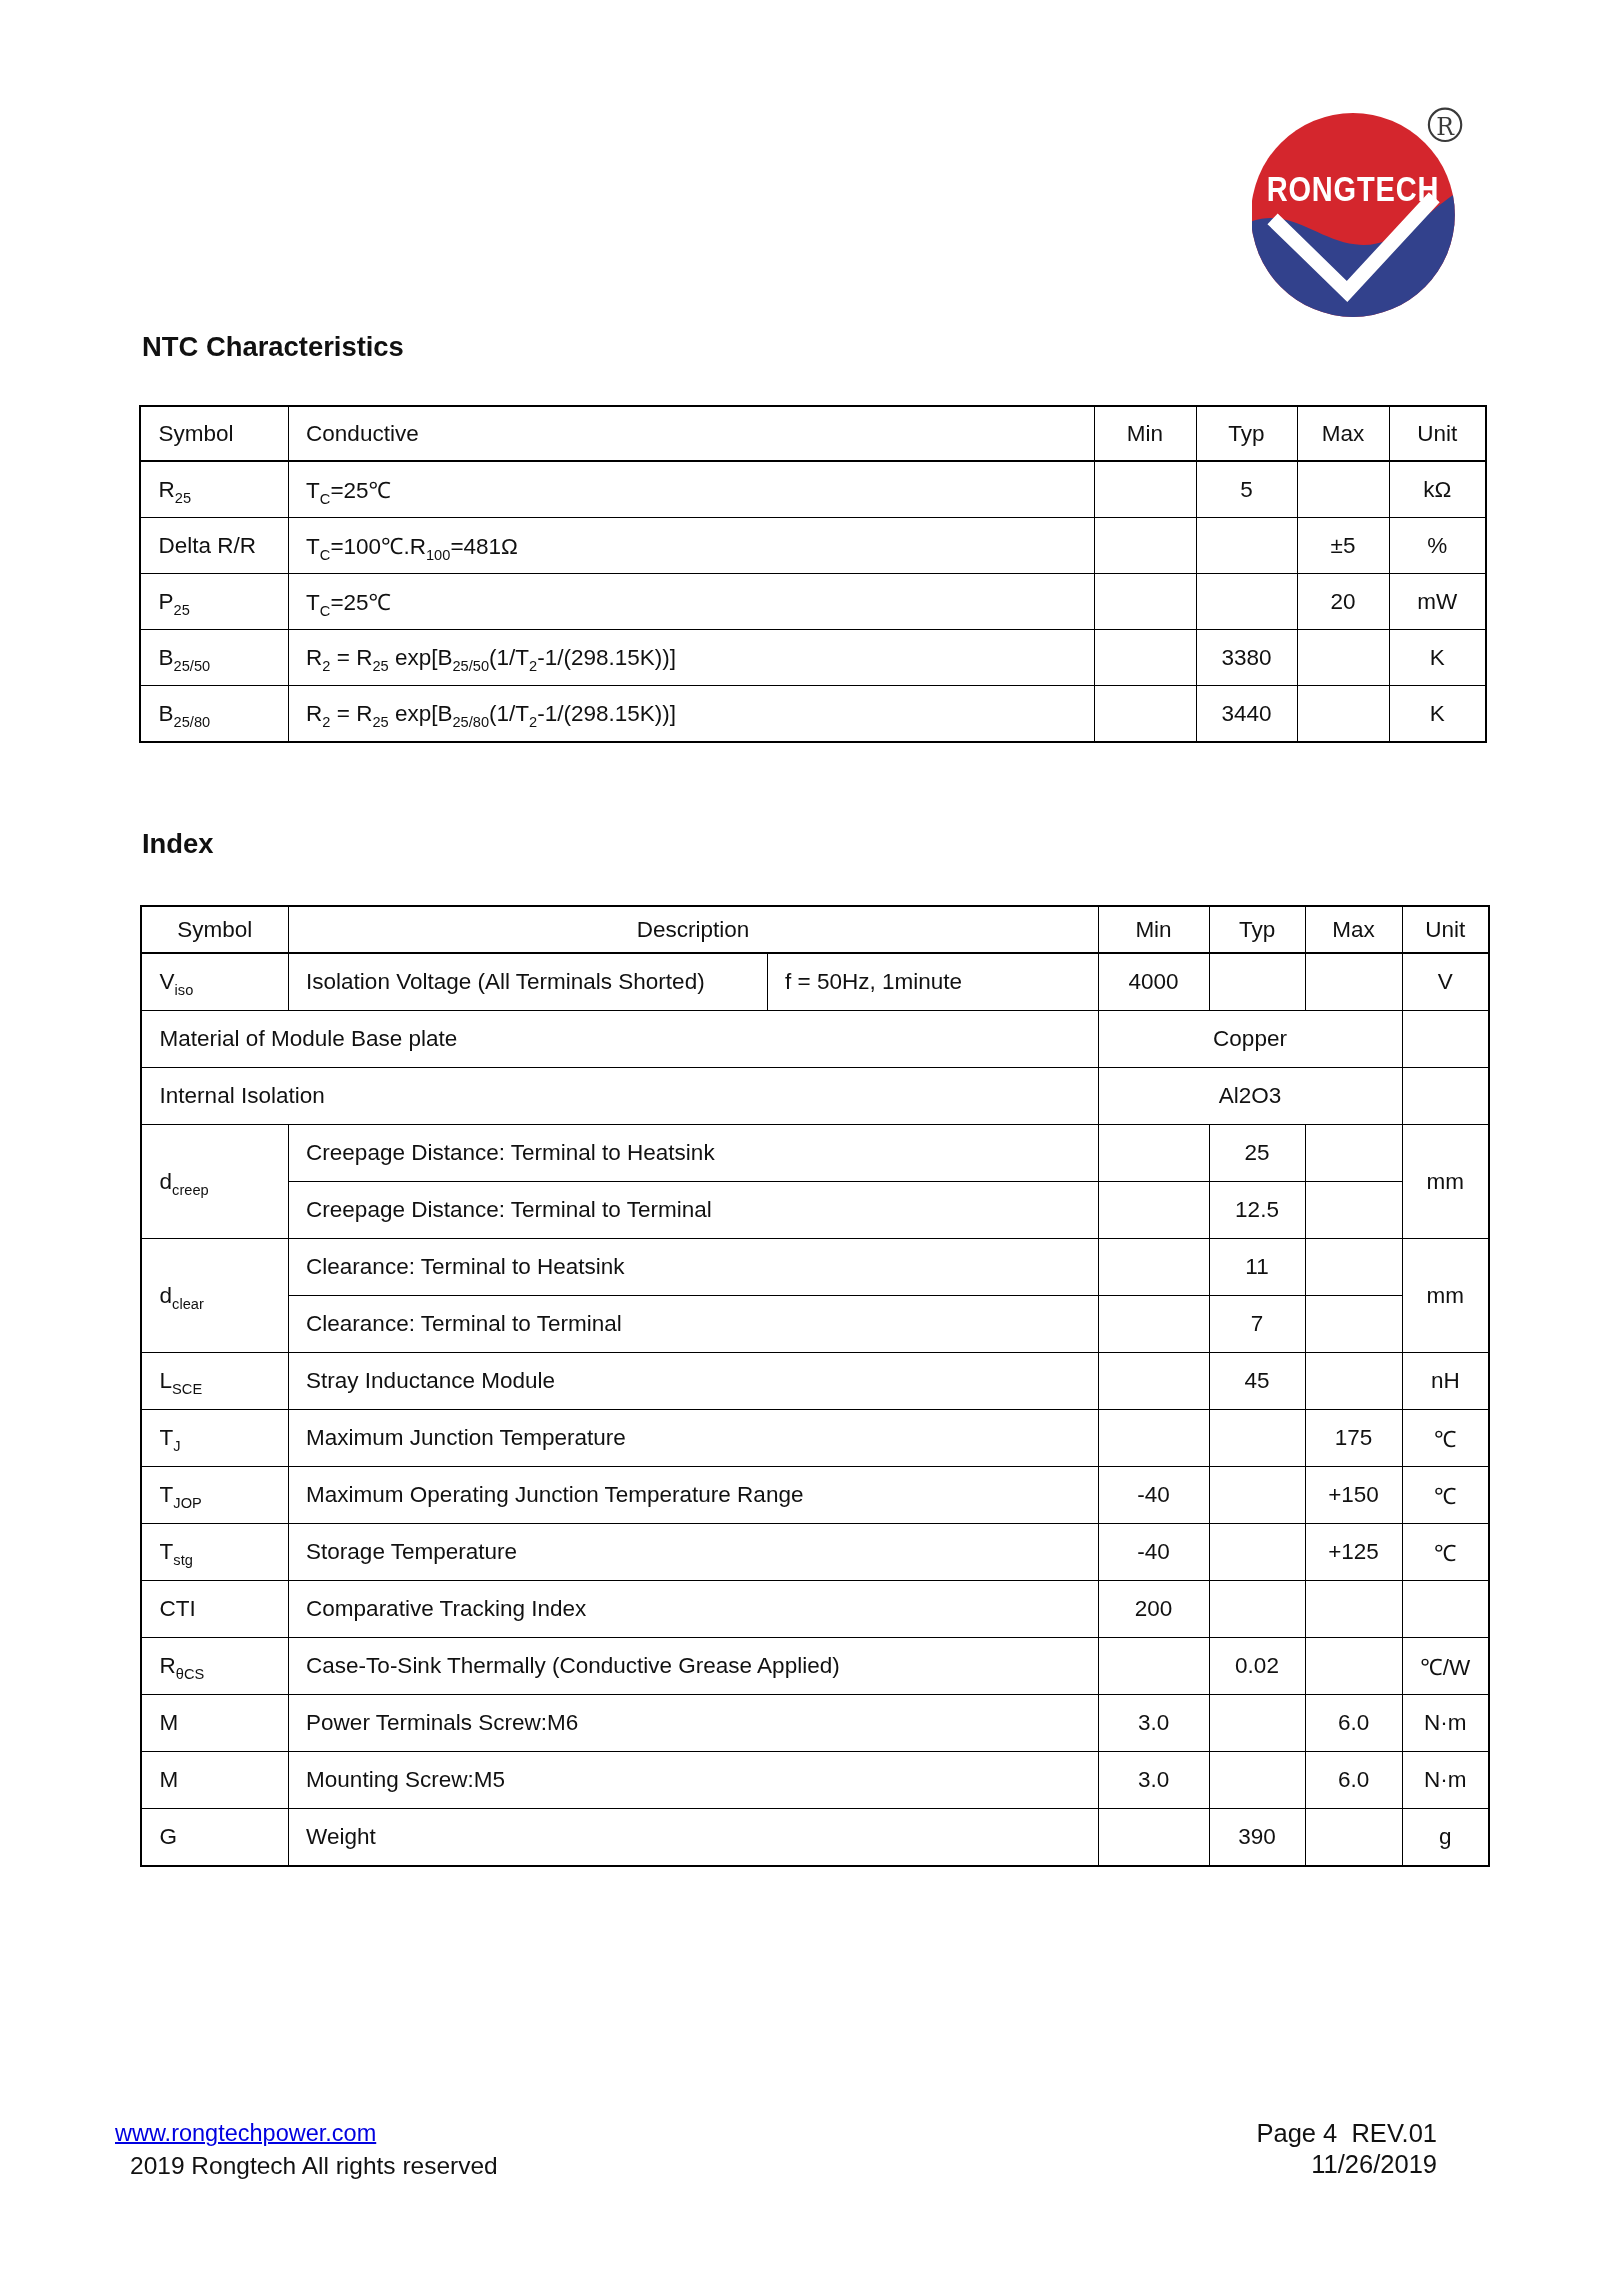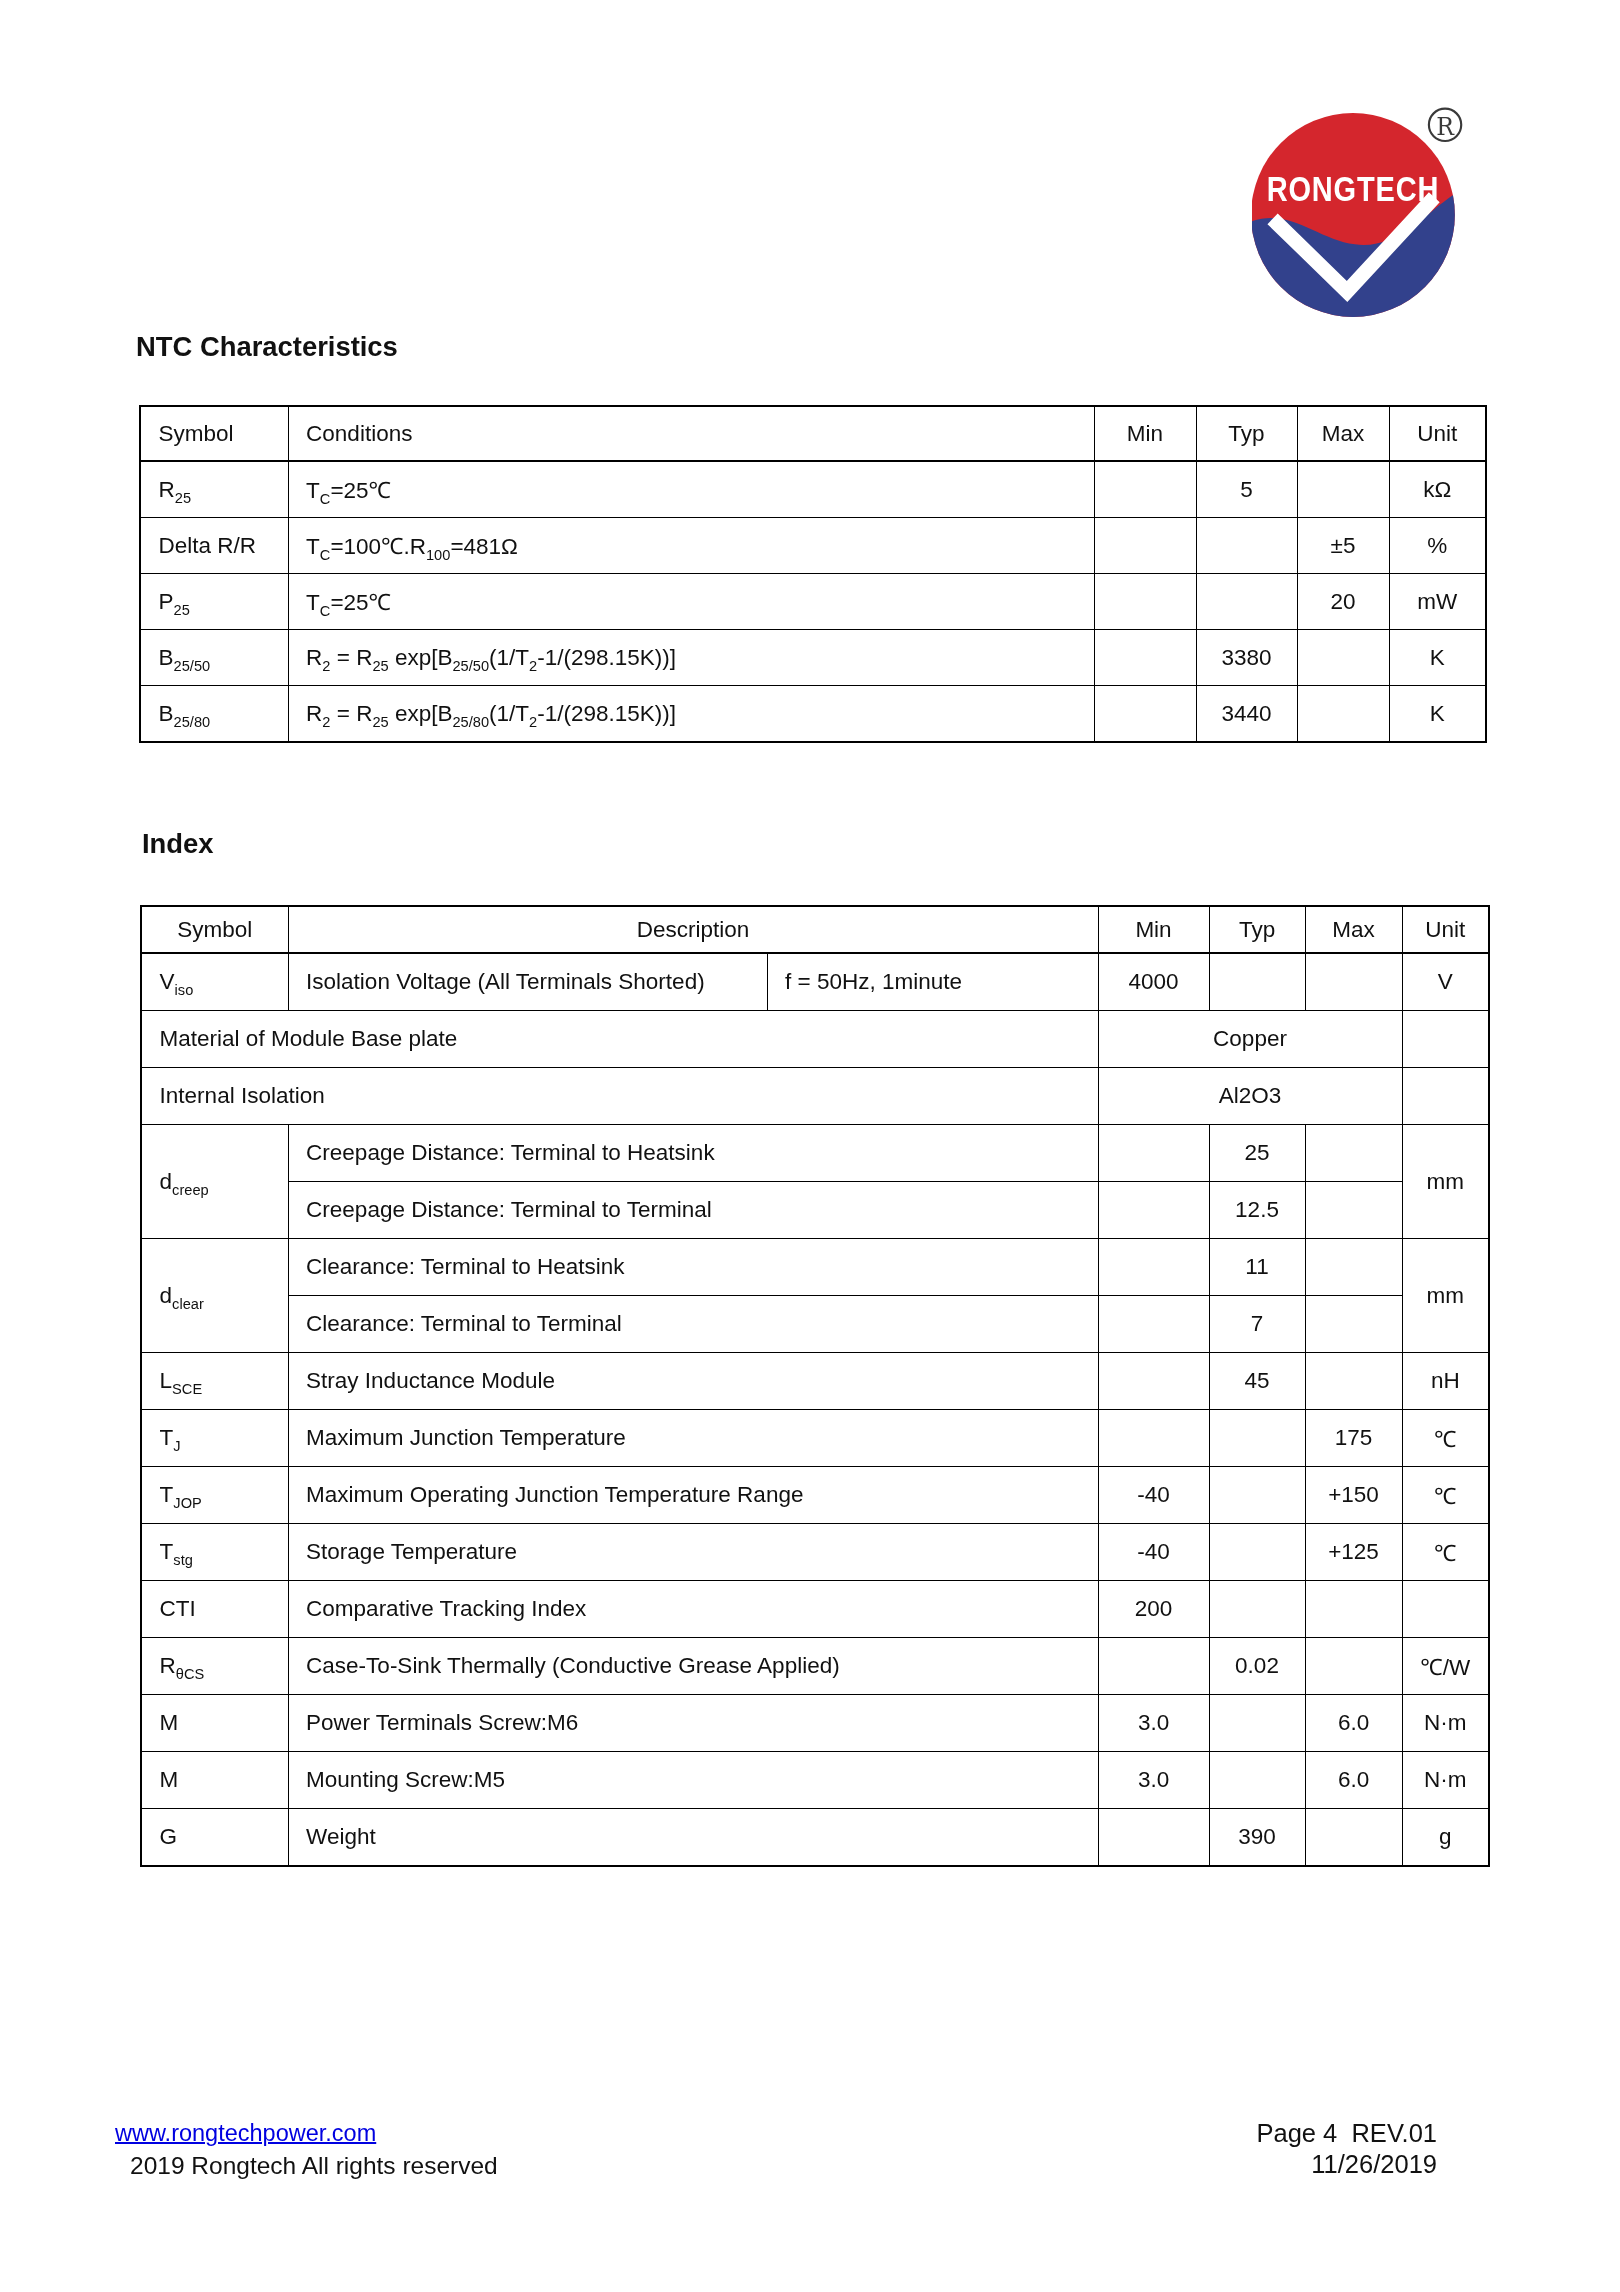--- a/index.html
+++ b/index.html
@@ -40,35 +40,35 @@
         <path d="M 21 119 L 97 193 L 186 97" fill="none" stroke="#ffffff" stroke-width="15"></path>
         <text x="103" y="101" text-anchor="middle" font-size="36" font-weight="bold" font-family="Liberation Sans, sans-serif" letter-spacing="1" textLength="176" lengthAdjust="spacingAndGlyphs" fill="#ffffff">RONGTECH</text>
       </g>
       <g>
         <circle cx="197" cy="23" r="16.5" fill="#ffffff" stroke="#3a3a3a" stroke-width="2.2"></circle>
         <text x="197" y="33" text-anchor="middle" font-size="24" fill="#3a3a3a" font-family="DejaVu Serif, serif">R</text>
       </g>
     </svg>
   </div>
 
-  <div class="sec-title" style="left:136px;top:331px;">NTC Characteristics</div>
+  <div class="sec-title" style="left:142px;top:331px;">NTC Characteristics</div>
 
   <table class="tbl ntc" style="left:139px;top:405px;width:1346px;">
     <colgroup>
       <col style="width:148px">
         <col style="width:806px">
         <col style="width:102px">
       <col style="width:101px">
         <col style="width:92px">
         <col style="width:97px">
     </colgroup>
     <thead>
       <tr>
         <th class="al">Symbol</th>
-        <th class="al">Conditions</th>
+        <th class="al">Conductive</th>
         <th>Min</th>
         <th>Typ</th>
         <th>Max</th>
         <th>Unit</th>
       </tr>
     </thead>
     <tbody>
       <tr>
         <td class="al">R<sub>25</sub></td>
         <td class="al">T<sub>C</sub>=25℃</td>

